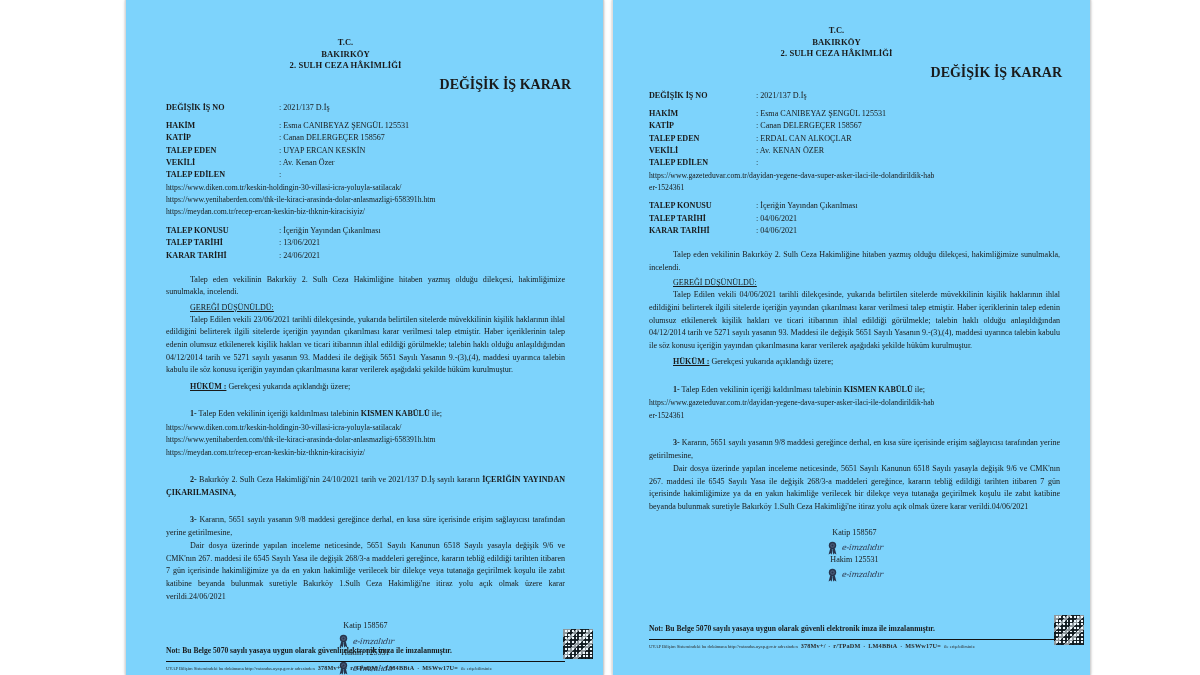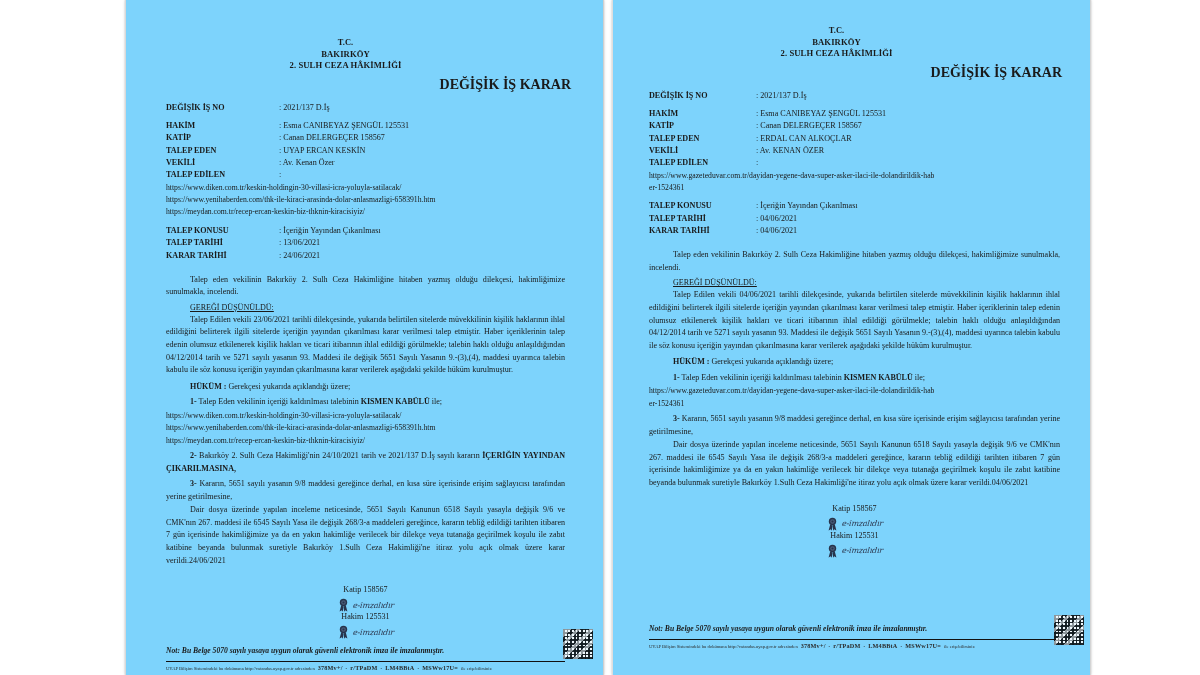--- a/index.html
+++ b/index.html
@@ -130,25 +130,26 @@
     display: block;
   }
   .hukum-line {
     font-size: 8.05px;
     line-height: 1.56;
     margin: 4px 0 2px 0;
     text-indent: 24px;
   }
   .hukum-line .hk {
     font-weight: bold;
+    text-decoration: underline;
   }
   .item-line {
     font-size: 8.05px;
     line-height: 1.56;
-    margin: 3px 0 1px 0;
+    margin: 15px 0 1px 0;
     text-indent: 24px;
     text-align: justify;
   }
   .item-line .num { font-weight: bold; }
   .item-line b { font-weight: bold; }
   .url-block {
     font-size: 7.7px;
     line-height: 1.62;
     margin: 1px 0 3px 0;
     word-break: break-all;
@@ -185,21 +186,20 @@
     font-family: "DejaVu Serif", serif;
     font-style: italic;
     font-size: 8px;
     color: #2d3a52;
     letter-spacing: -0.2px;
     transform: skewX(-6deg);
   }
 
   
   .footer-note {
-    font-style: italic;
     font-weight: bold;
     font-size: 7.6px;
     margin-top: 16px;
     color: #1a1a1a;
   }
   .page.right .footer-note { margin-top: 14px; }
   .footer-rule {
     border: 0;
     border-top: 1.4px solid #111;
     margin: 6px 0 2px 0;

